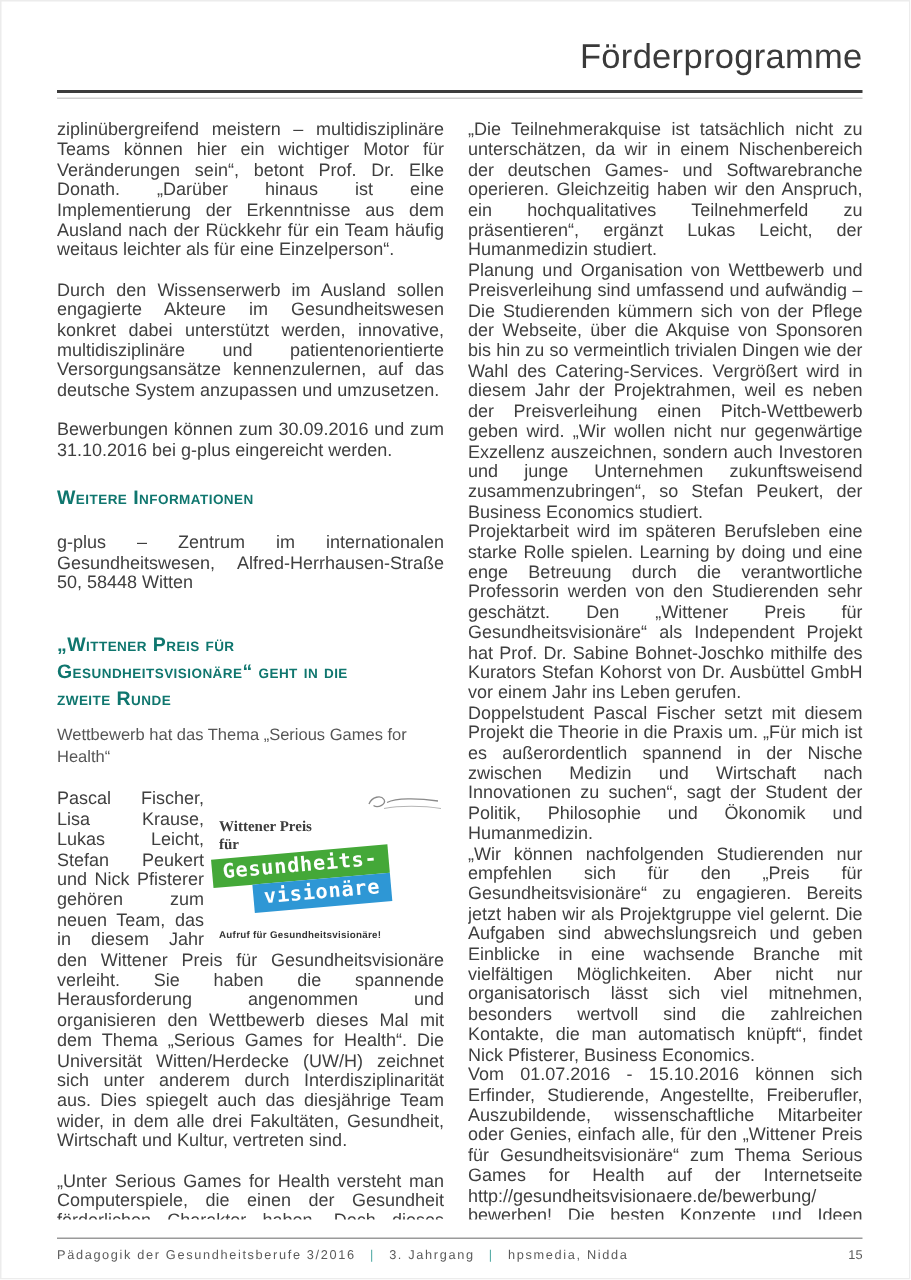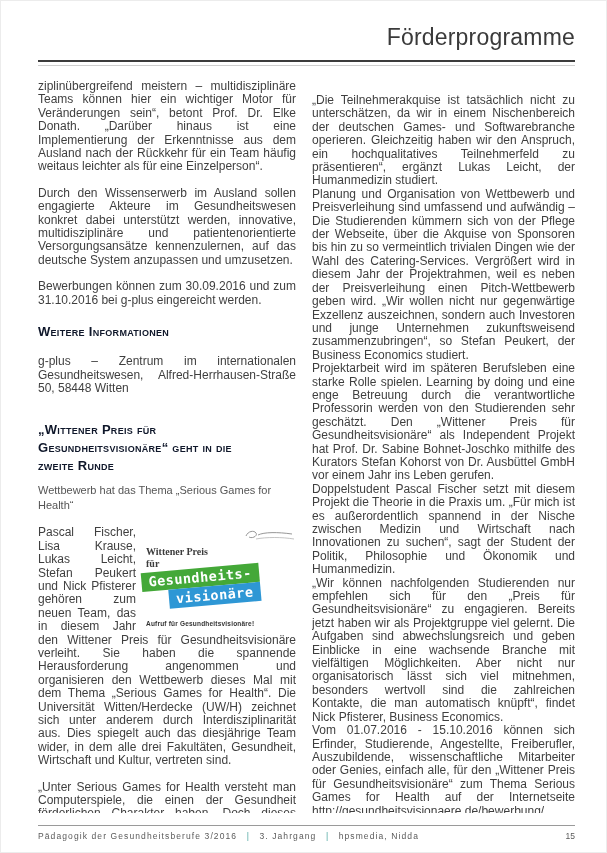--- a/index.html
+++ b/index.html
@@ -10,27 +10,27 @@
   }
   
   .header{position:absolute;top:24px;left:38px;right:32px;text-align:right;}
   .header-title{font-size:23px;font-weight:400;color:#3a3a3a;letter-spacing:0.2px;line-height:1.2;}
   .rule-dark{position:absolute;top:60px;left:38px;right:32px;border-top:2px solid #3c3c3c;}
   .rule-light{position:absolute;top:65px;left:38px;right:32px;border-top:1px solid #cfcfcf;}
   
   .content{position:absolute;top:80px;left:38px;right:32px;bottom:40px;display:flex;gap:16px;overflow:hidden;}
   .col{overflow:hidden;}
   .col-left{width:258px;}
-  .col-right{width:263px;margin-top:14px;}
+  .col-right{width:263px;}
   p{margin:0;font-size:12px;line-height:13.4px;text-align:justify;hyphens:auto;-webkit-hyphens:auto;}
   .col-left p.spaced{margin-bottom:13px;}
   .gap{height:13px;}
   
   .sc-heading{
-    font-variant:small-caps;font-weight:700;color:#0f172a;
+    font-variant:small-caps;font-weight:700;color:#0f766e;
     font-size:13px;letter-spacing:0.3px;line-height:18px;text-align:left;
   }
   .info-heading{margin:16px 0 14px 0;}
   .article-title{margin:26px 0 8px 0;width:200px;}
   .article-subtitle{font-size:11px;line-height:14.5px;color:#555;margin-bottom:14px;text-align:left;}
   
   .figure{float:right;width:152px;margin:2px 0 6px 8px;}
   .uni-logo{display:block;margin-left:auto;width:58px;height:16px;}
   .logo-pre{font-family:Liberation Serif, serif;font-size:10px;line-height:12px;color:#3c3c3c;font-weight:700;white-space:pre-line;margin:2px 0 3px 2px;}
   .banner{display:inline-block;font-family:"DejaVu Sans Mono","Liberation Mono",monospace;font-weight:700;color:#fff;font-size:13.5px;padding:1px 7px 2px 7px;letter-spacing:0.5px;}

